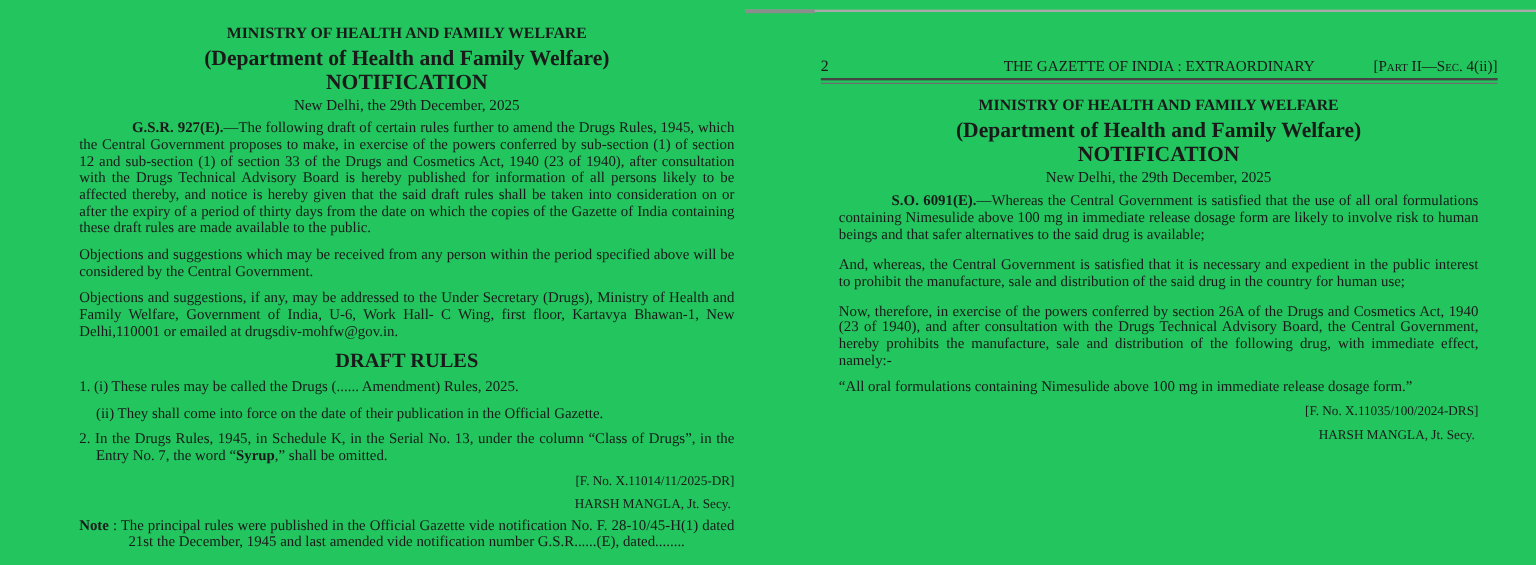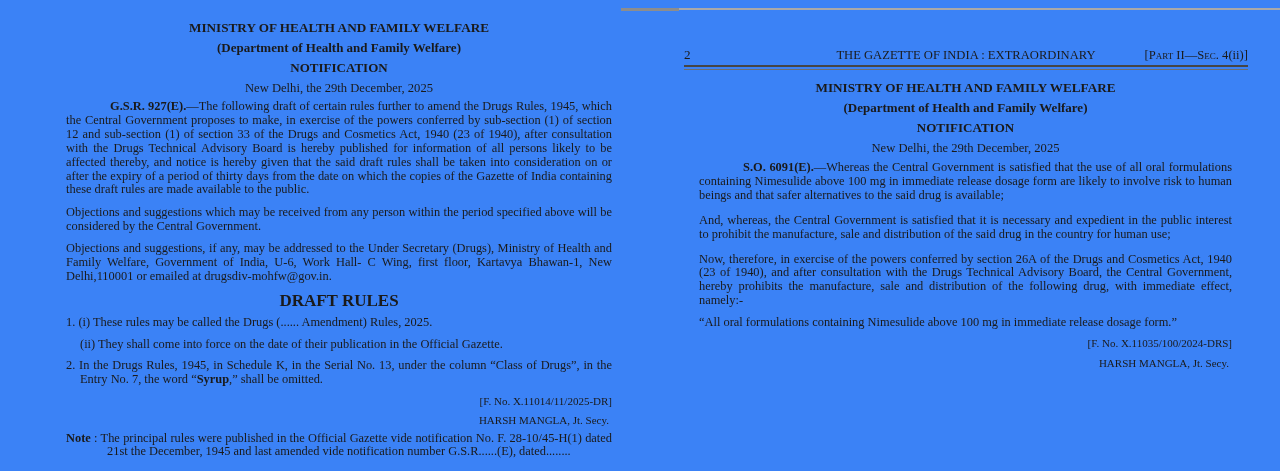--- a/index.html
+++ b/index.html
@@ -1,34 +1,34 @@
 <!DOCTYPE html>
 <html><head>
 <meta charset="utf-8">
 <style>
   * { margin:0; padding:0; box-sizing:border-box; }
   html,body { width:1280px; height:471px; background:#ffffff; overflow:hidden;
     font-family:"Liberation Serif","DejaVu Serif",serif; color:#1a1a1a; }
-  .stage { position:relative; width:1280px; height:471px; background:#3b82f6; }
+  .stage { position:relative; width:1280px; height:471px; background:#22c55e; }
 
   .page { position:absolute; top:0; height:471px; width:640px; }
   #page-left  { left:0; }
   #page-right { left:640px; }
 
   
   .divider-line { position:absolute; left:621px; top:8px; width:659px; height:2px; background:#a9a9a9; }
   .divider-line-dark { position:absolute; left:621px; top:8px; width:58px; height:3px; background:#8d8d8d; }
 
   
   .col-l { margin-left:66px; width:546px; padding-top:21px; }
   
   .col-r { margin-left:59px; width:533px; }
 
   .hc { text-align:center; font-weight:bold; font-size:13.2px; line-height:14px; }
-  .hc2 { text-align:center; font-weight:bold; font-size:13px; line-height:14px; margin-top:6px; }
+  .hc2 { text-align:center; font-weight:bold; font-size:18px; line-height:14px; margin-top:6px; }
   .dateline { text-align:center; font-size:12.6px; line-height:14px; margin-top:6px; }
 
   p.body { font-size:12.4px; line-height:13.9px; text-align:justify; }
   p.indent { text-indent:44px; }
   .m9 { margin-top:9px; } .m8 { margin-top:8px; } .m7 { margin-top:7px; }
   .m6 { margin-top:6px; } .m5 { margin-top:5px; } .m11 { margin-top:11px; }
 
   .rules-heading { text-align:center; font-weight:bold; font-size:17px; line-height:14px; margin-top:10px; }
 
   .rule-ii { margin-left:14px; }

